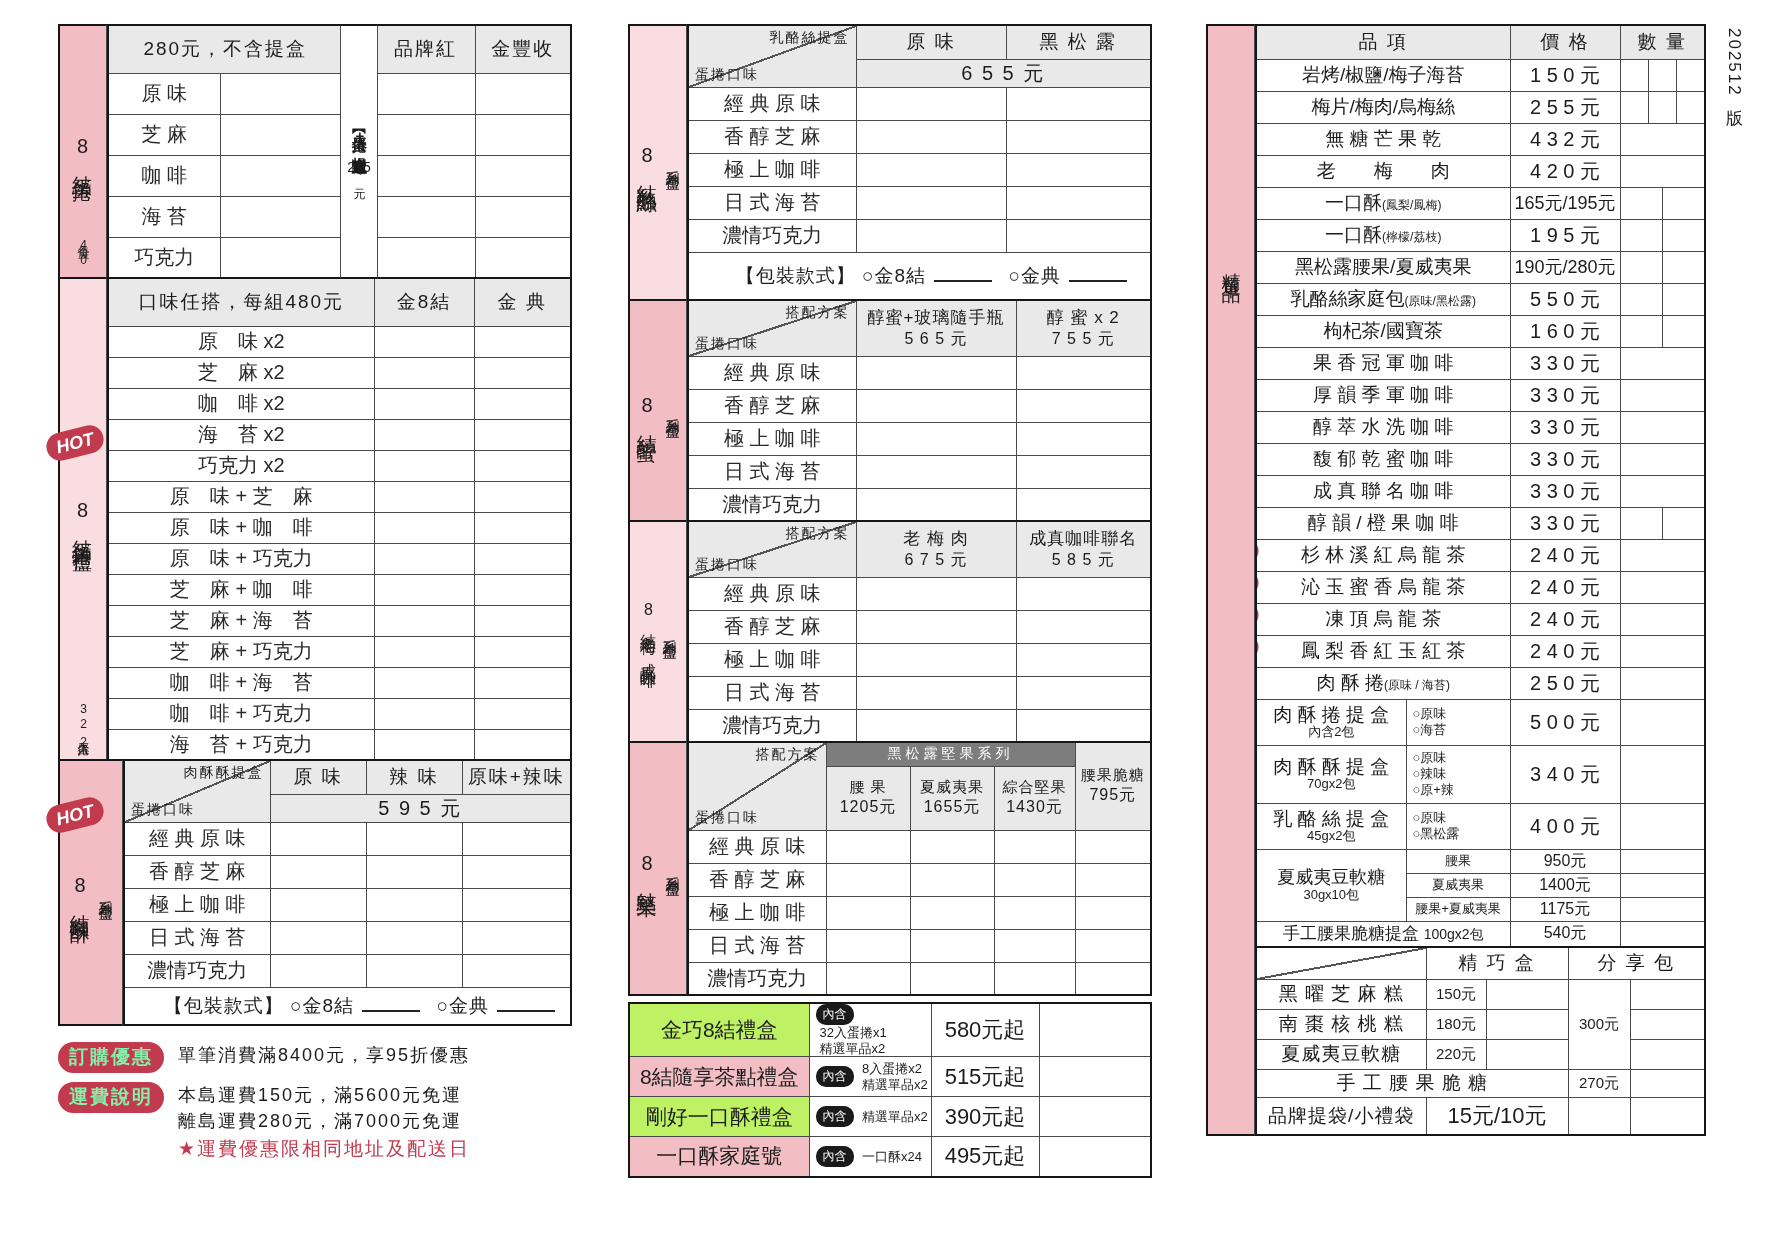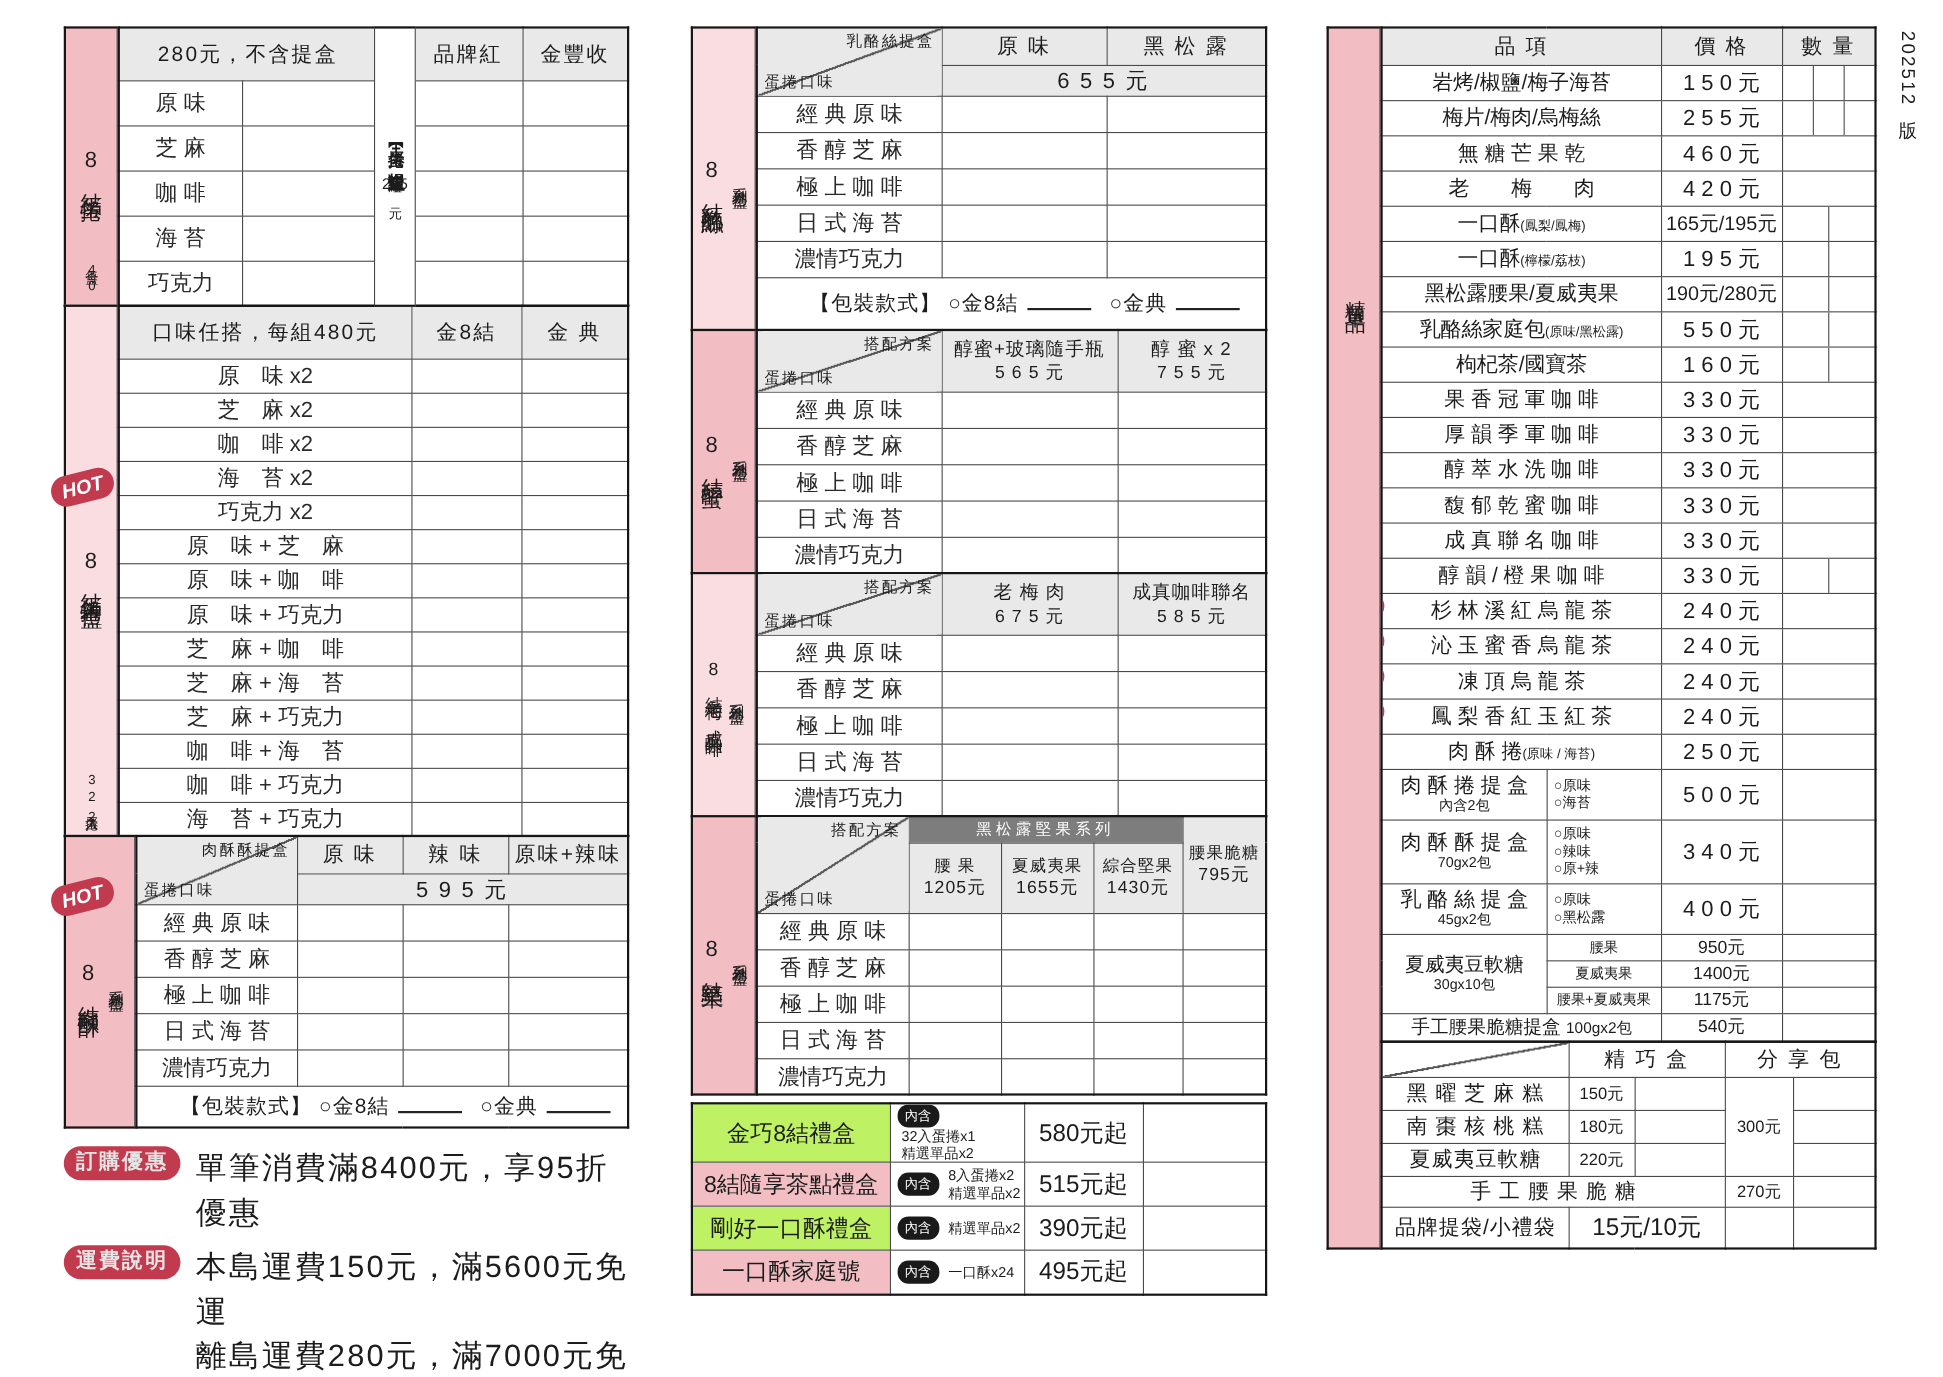--- a/index.html
+++ b/index.html
@@ -80,22 +80,22 @@
   .ghd{display:inline-block;background:#1a1a1a;color:#fff;border-radius:10px;font-size:12px;padding:2px 7px;vertical-align:middle;}
   .gtxt{display:inline-block;font-size:13px;white-space:pre-line;text-align:left;vertical-align:middle;margin-left:4px;line-height:1.2;}
   .gprice{font-size:22px;}
 
   .sname{font-size:19px;letter-spacing:1px;}
   .sprice{font-size:15px;}
   .bprice{font-size:22px;}
 
   .promo{margin-top:16px;}
   .promo-line{display:flex;gap:14px;align-items:flex-start;margin:9px 0;}
-  .pill{flex:0 0 auto;background:#c23a4e;color:#e5e5e5;border-radius:17px;padding:4px 11px;font-size:19px;font-weight:bold;letter-spacing:2px;line-height:1.2;}
-  .ptext{font-size:28px;letter-spacing:2px;line-height:1.45;}
+  .pill{flex:0 0 auto;background:#c23a4e;color:#86efac;border-radius:17px;padding:4px 11px;font-size:19px;font-weight:bold;letter-spacing:2px;line-height:1.2;}
+  .ptext{font-size:18px;letter-spacing:2px;line-height:1.45;}
   .pnote{font-size:19px;color:#c23a4e;letter-spacing:2px;margin-top:2px;}
 
   .ver{position:absolute;top:28px;right:20px;writing-mode:vertical-rl;text-orientation:mixed;font-size:17px;letter-spacing:2px;}
 </style>
 </head>
 <body>
 
 <div class="page">
 
   <div class="col col-left">
@@ -717,21 +717,21 @@
               <td class="rprice">1 5 0 元</td>
               <td class="inp q3"></td>
             </tr>
             <tr class="hr32">
               <td class="rname" colspan="2">梅片/梅肉/烏梅絲</td>
               <td class="rprice">2 5 5 元</td>
               <td class="inp q3"></td>
             </tr>
             <tr class="hr32">
               <td class="rname" colspan="2">無 糖 芒 果 乾</td>
-              <td class="rprice">4 6 0 元</td>
+              <td class="rprice">4 3 2 元</td>
               <td class="inp"></td>
             </tr>
             <tr class="hr32">
               <td class="rname" colspan="2">老　　梅　　肉</td>
               <td class="rprice">4 2 0 元</td>
               <td class="inp"></td>
             </tr>
             <tr class="hr32">
               <td class="rname" colspan="2"><span>一口酥</span><span class="sm">(鳳梨/鳳梅)</span></td>
               <td class="rprice" style="font-size:18px">165元/195元</td>

